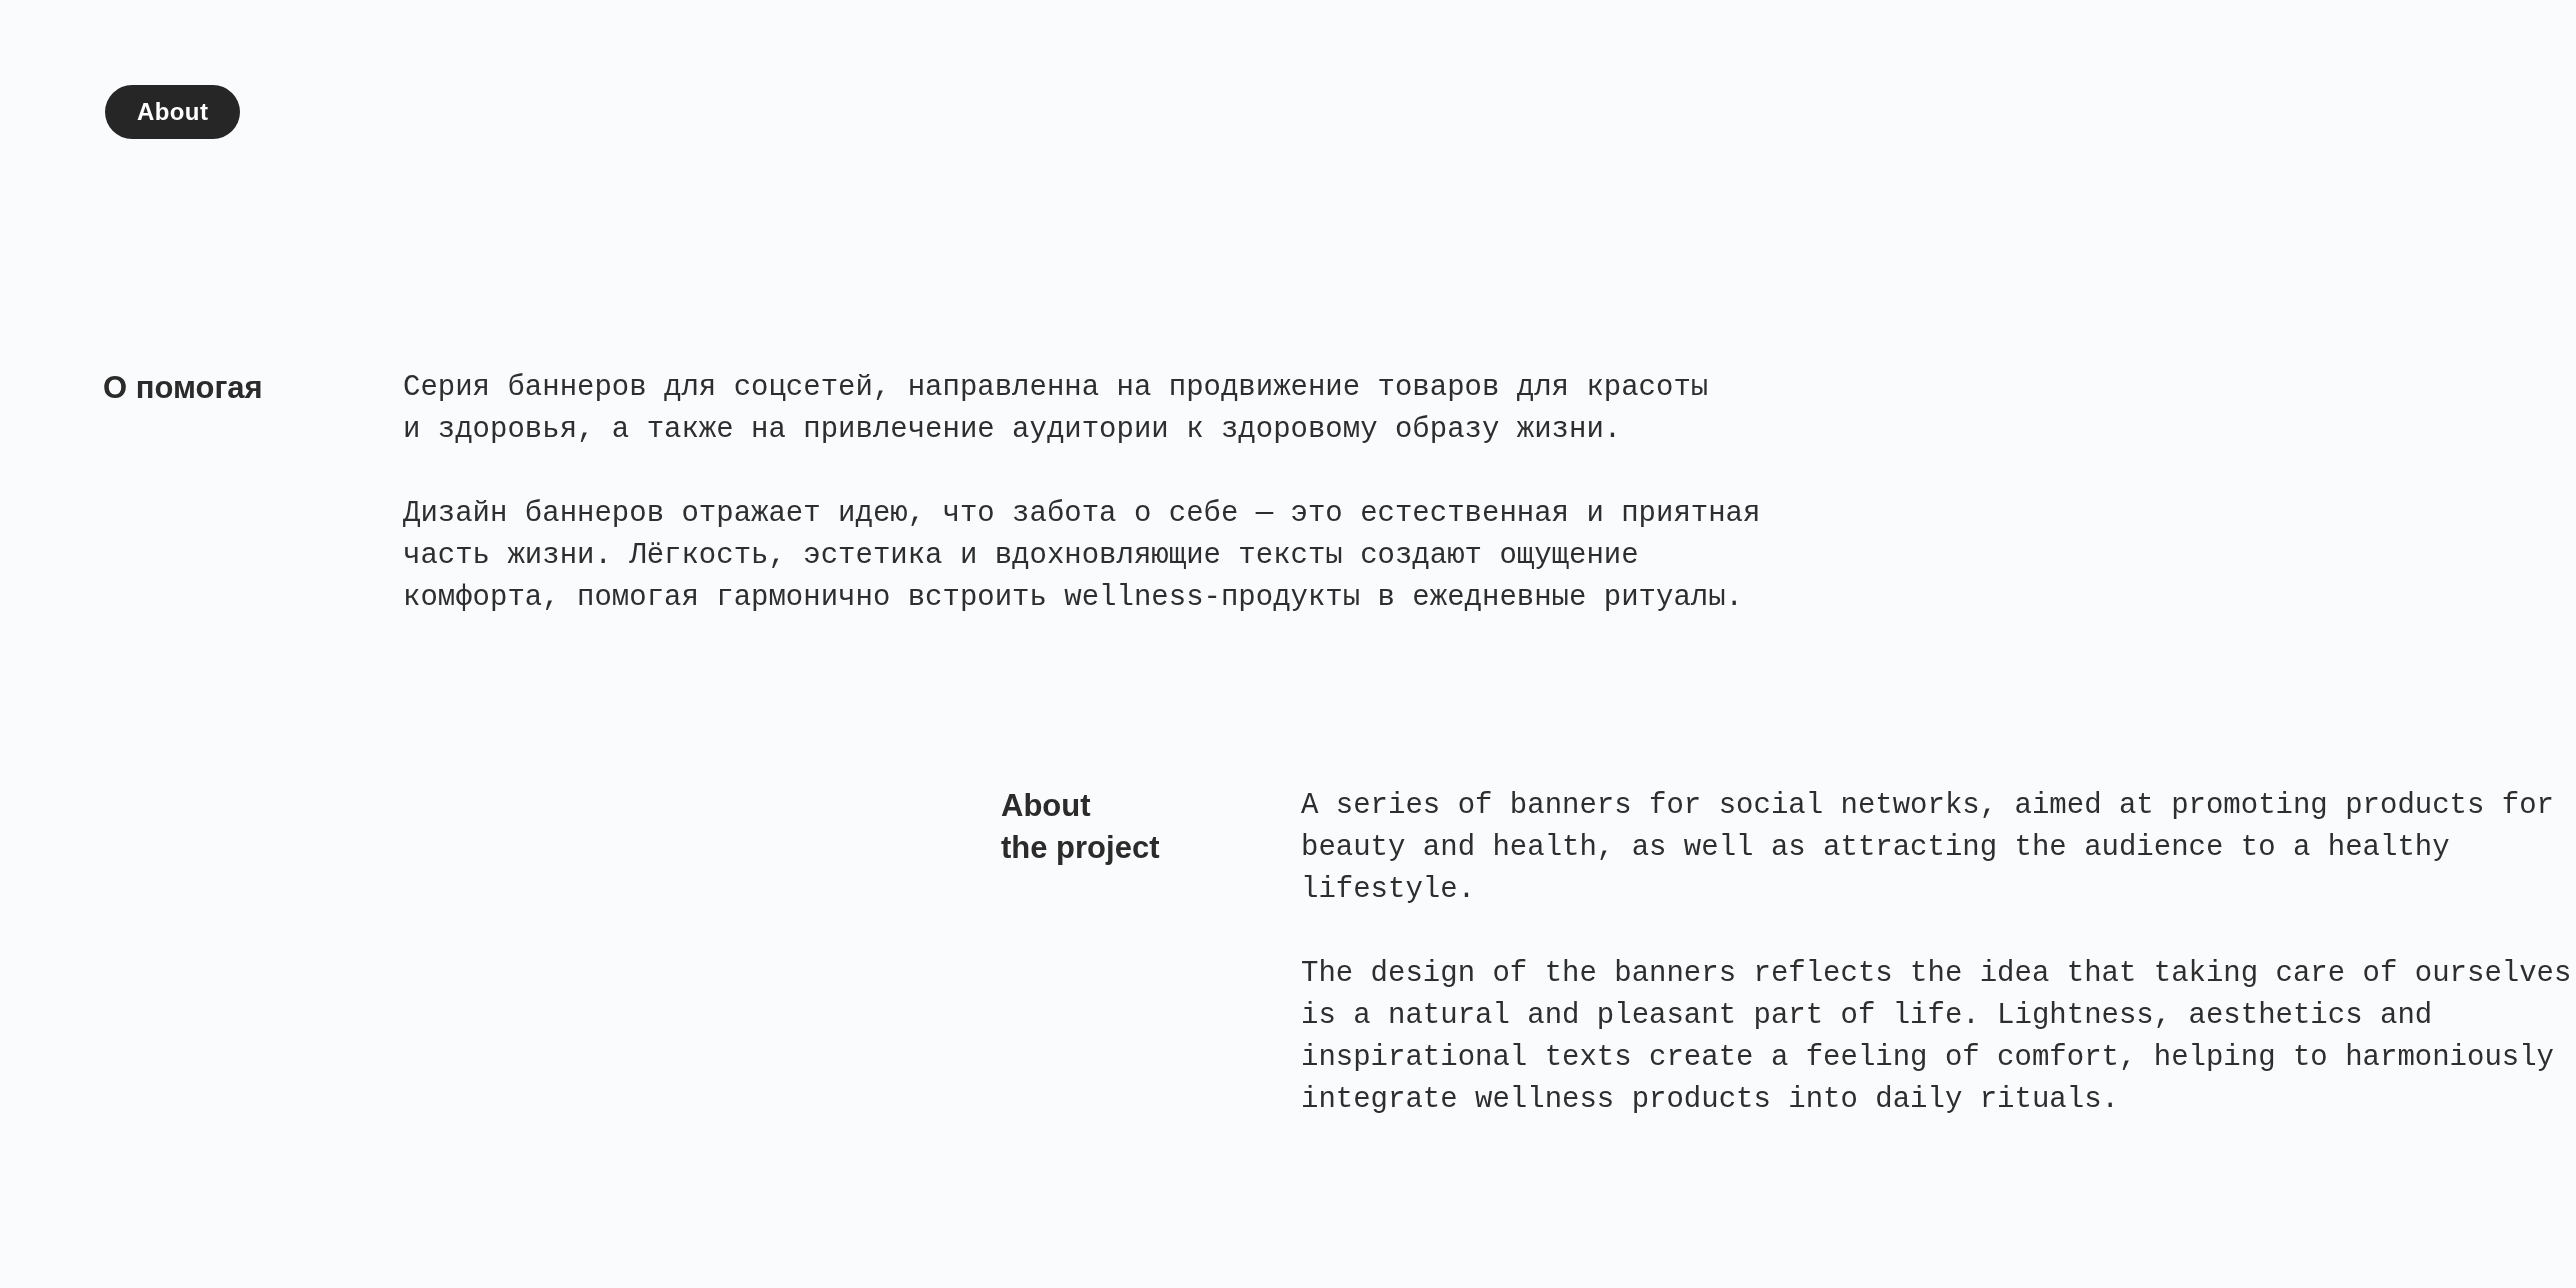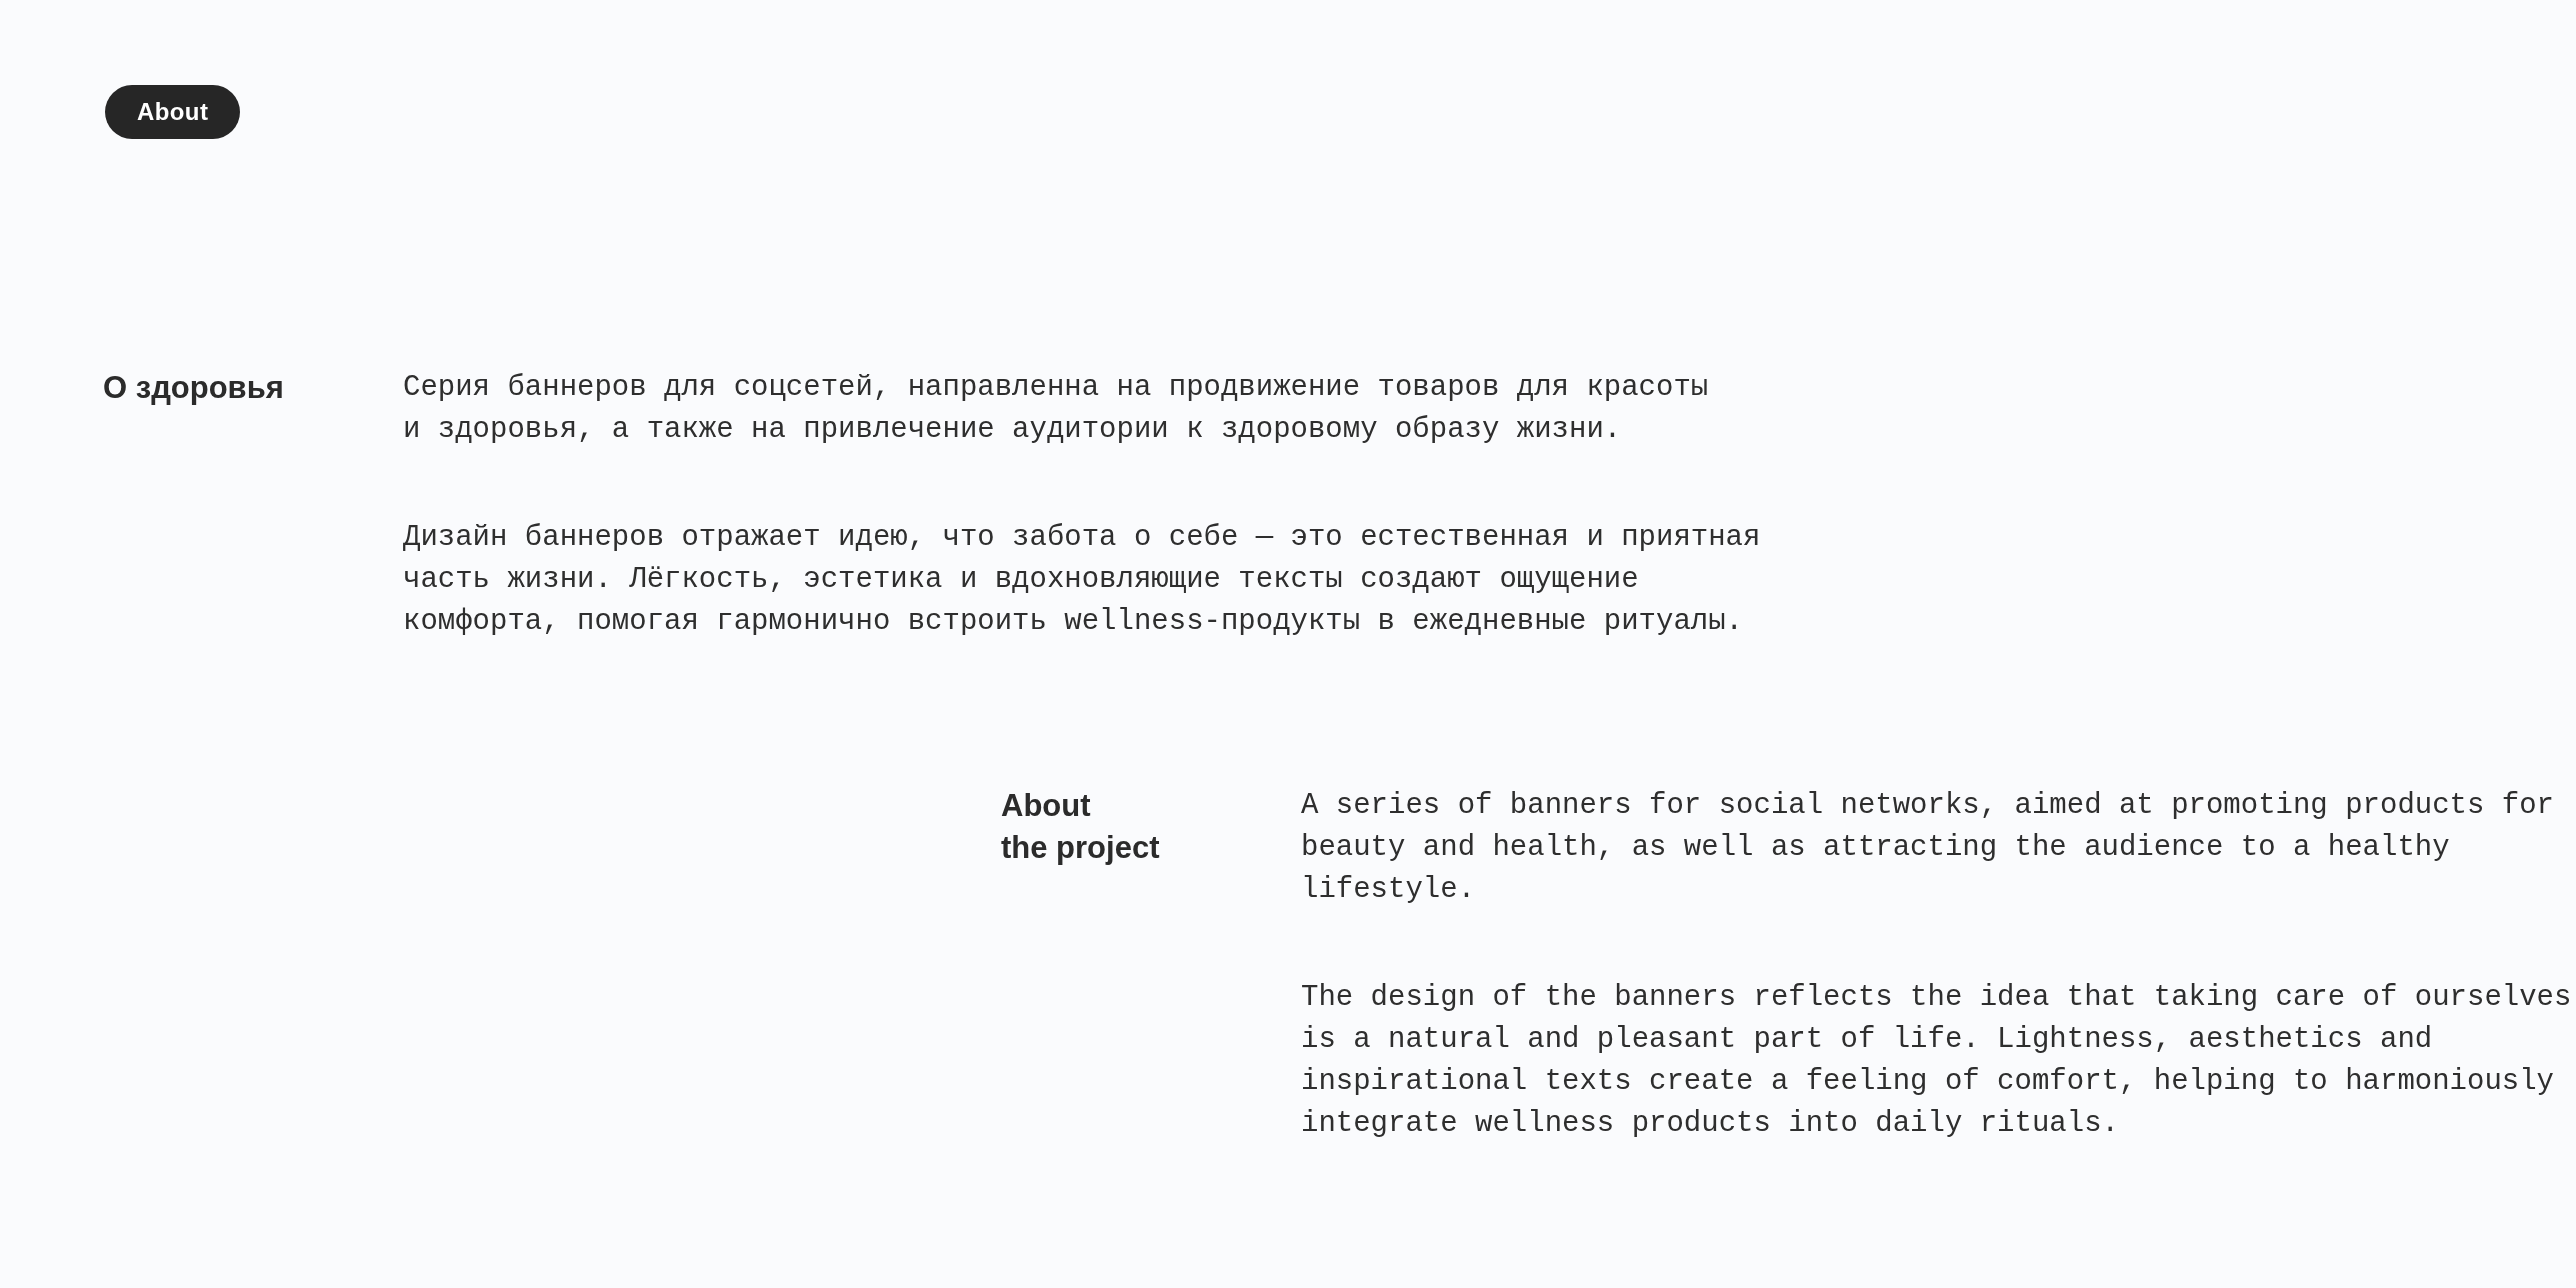--- a/index.html
+++ b/index.html
@@ -63,32 +63,32 @@
     font-family: Liberation Mono, monospace;
   }
   #ru-body { left: 403px; top: 367px; }
   #en-body { left: 1301px; top: 785px; }
 
   .sec-body p {
     margin: 0;
     white-space: pre-line;
   }
   .sec-body p + p {
-    margin-top: 66px;
+    margin-top: 42px;
   }
 </style>
 </head>
 <body>
 
 <button class="about-pill">
   <span>About</span>
 </button>
 
 <section>
-  <h2 class="sec-heading" id="ru-heading">О здоровья</h2>
+  <h2 class="sec-heading" id="ru-heading">О помогая</h2>
   <div class="sec-body" id="ru-body">
     <p>Серия баннеров для соцсетей, направленна на продвижение товаров для красоты
 и здоровья, а также на привлечение аудитории к здоровому образу жизни.</p>
     <p>Дизайн баннеров отражает идею, что забота о себе — это естественная и приятная
 часть жизни. Лёгкость, эстетика и вдохновляющие тексты создают ощущение
 комфорта, помогая гармонично встроить wellness-продукты в ежедневные ритуалы.</p>
   </div>
 </section>
 
 <section>

